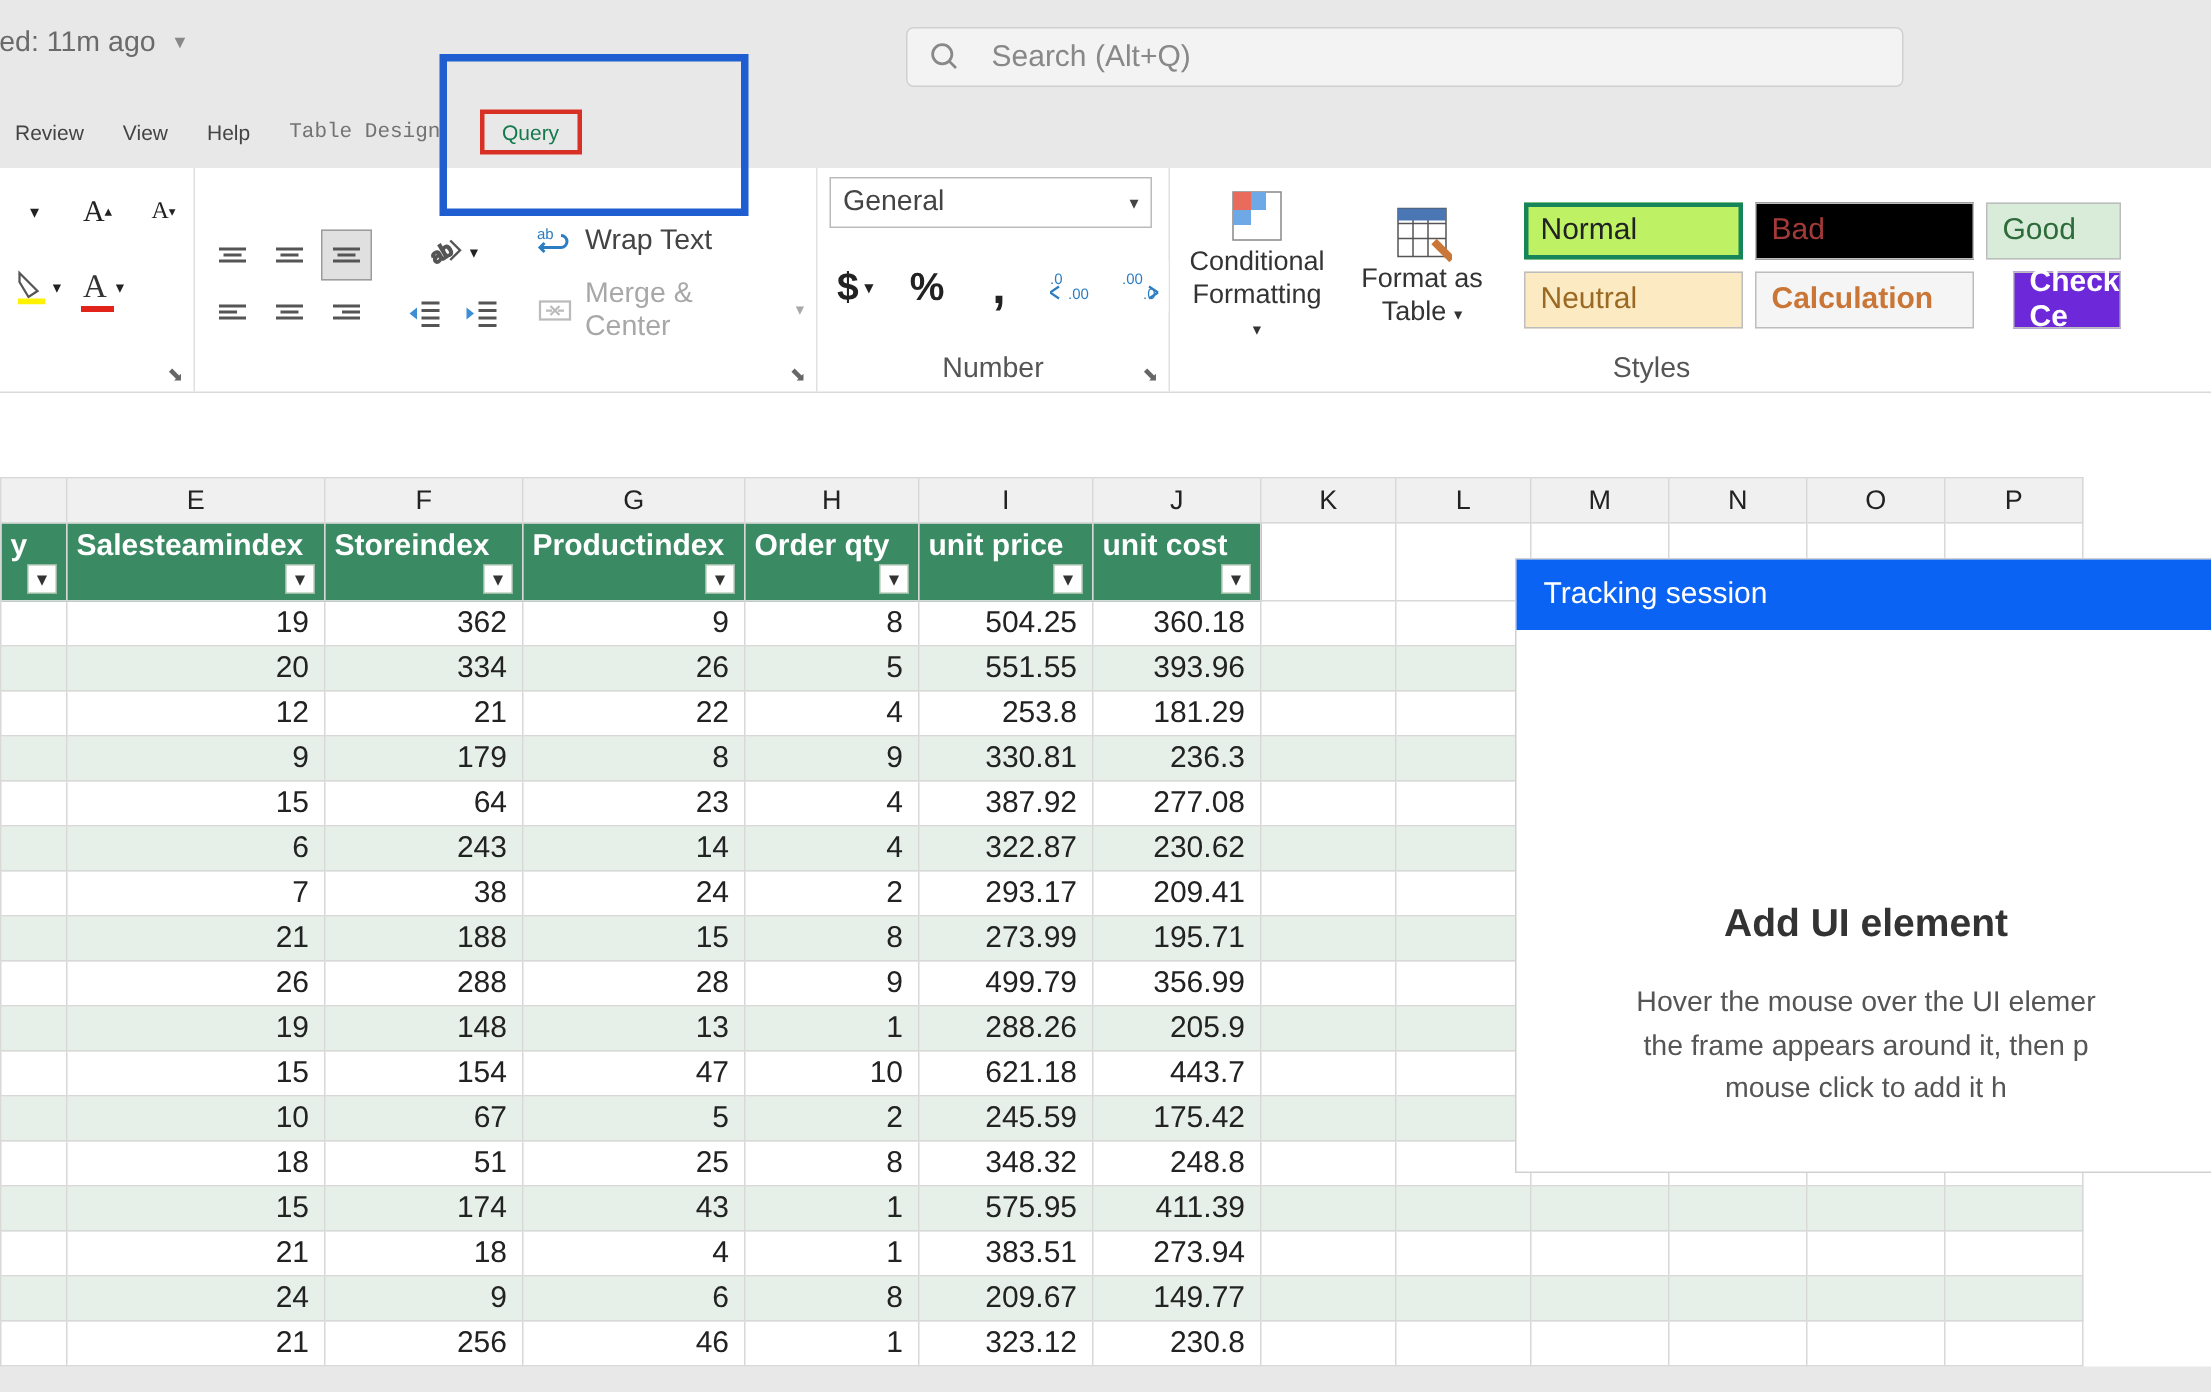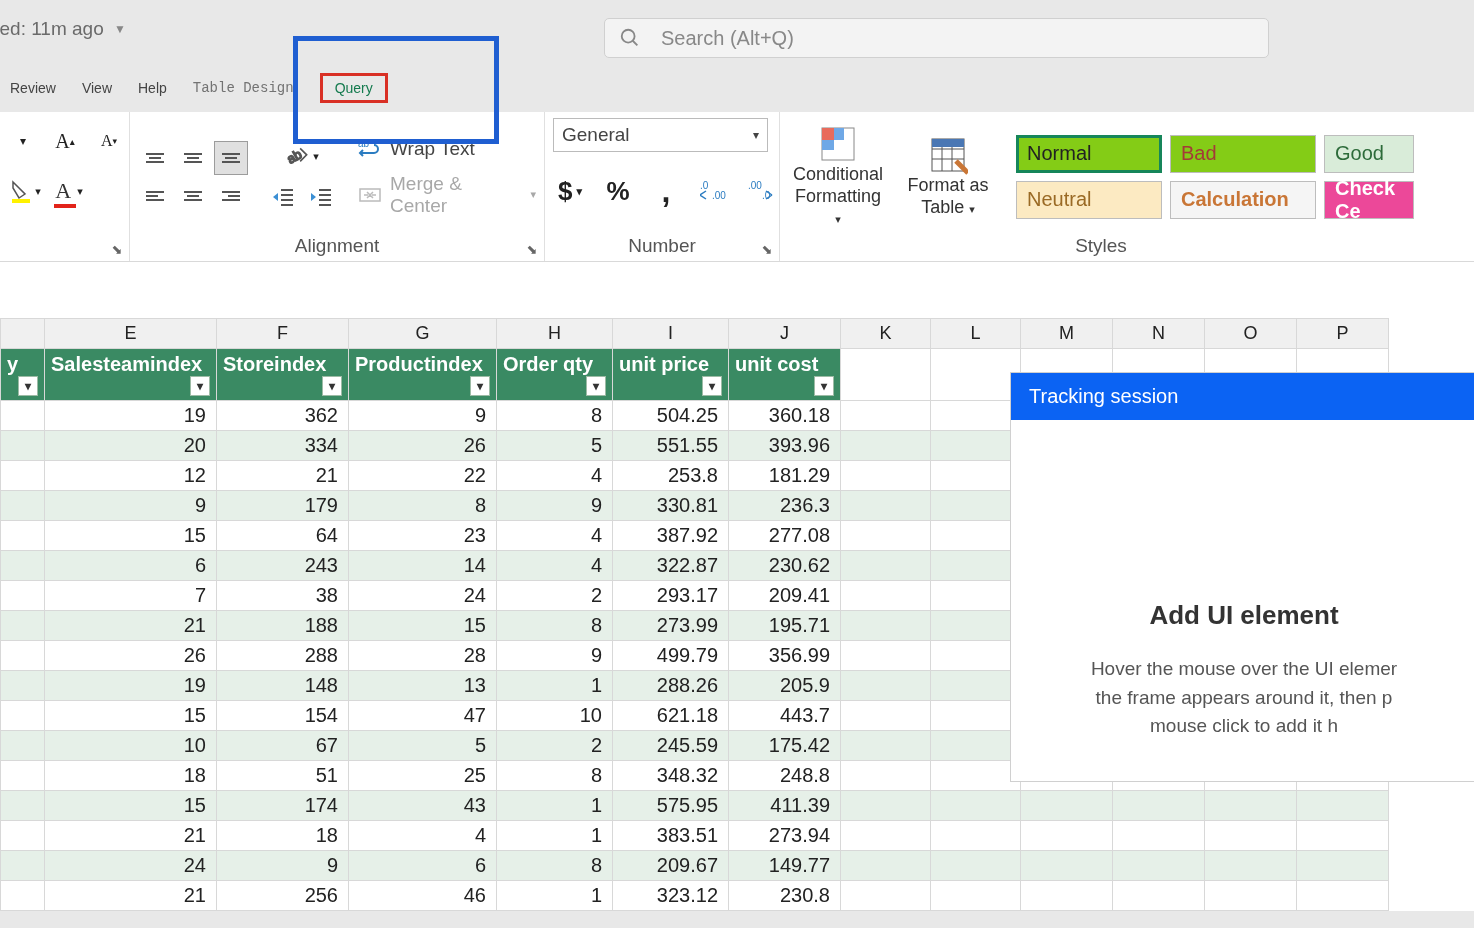--- a/index.html
+++ b/index.html
@@ -28,26 +28,26 @@
   .align-line span.s{ width:12px;}
   .indent { display:flex; gap:6px; flex-direction:column; margin-left:8px;}
   .wrap-merge { display:flex; flex-direction:column; gap:12px; margin-left:10px; font-size:19px; color:#444;}
   .wm-item { display:flex; align-items:center; gap:8px; cursor:pointer;}
   .wm-item.disabled{ color:#a8a8a8;justify-content:flex-end; }
   .numfmt { width: 215px; height: 34px; border: 1px solid #bbb; padding: 0 8px; display:flex; align-items:center; justify-content:space-between; font-size:19px; color:#444; cursor:pointer;}
   .numrow2 { display:flex; gap: 14px; margin-top:12px;}
   .bigbtn { display:flex; flex-direction:column; align-items:center; justify-content:center; width: 100px; font-size: 18px; color:#333; cursor:pointer; padding: 0 4px; text-align:center; line-height:1.2;}
   .styles-grid { display:grid; grid-template-columns: 146px 146px 90px; grid-template-rows: 38px 38px; gap: 8px; }
   .style-cell { border: 1px solid #bdbdbd; display:flex; align-items:center; padding: 0 10px; font-size: 20px; cursor:pointer;}
-  .style-cell.normal { background:#84cc16; border: 3px solid #16865a; padding: 0 8px;}
-  .style-cell.bad { background:#84cc16; color:#a43a38;}
+  .style-cell.normal { background:#bef264; border: 3px solid #16865a; padding: 0 8px;}
+  .style-cell.bad { background:#000000; color:#a43a38;}
   .style-cell.good { background:#d9ecd9; color:#2d6b3a;}
   .style-cell.neutral { background:#fceac2; color:#9a6a25;}
   .style-cell.calc { background:#f5f5f5; color:#c97636; font-weight:600;}
-  .style-cell.check { background:#ec4899; color:#fff; font-weight:600;}
+  .style-cell.check { background:#6d28d9; color:#fff; font-weight:600;margin-left:18px;}
   .empty-band { height: 56px; background:#fff; }
   .sheet { position:relative; background:#fff;}
   .table { border-collapse:collapse; table-layout:fixed;}
   .table th.colhdr, .table td { border: 1px solid #d8d8d8; }
   .table th.colhdr { background:#f0f0f0; height: 30px; font-weight: normal; font-size: 18px; color:#222;}
   .table .thdr { background:#3a8a63; color:#fff; font-size: 20px; font-weight:600; padding: 4px 6px; text-align:left;}
   .table .thdr .filter { float:right; width:20px; height:20px; background:#fff; border:1px solid #9cbba5; display:inline-flex; align-items:center; justify-content:center;}
   .table .thdr .filter::before{ content:'▾'; font-size:12px; color:#333;}
   .table td { text-align:right; padding: 2px 10px; font-size: 20px; height: 30px; color:#222;}
   .table .alt td { background:#e6f0e8;}
@@ -203,21 +203,20 @@
           <svg width="24" height="24" viewBox="0 0 24 24" fill="none" stroke="#bbb" stroke-width="1.5">
               <rect x="2" y="6" width="20" height="12"></rect>
               <path d="M6 12 h4 M14 12 h4" stroke="#bbb"></path>
               <path d="M9 9 l3 3 l-3 3 M15 9 l-3 3 l3 3"></path>
             </svg>
           <span>Merge &amp; Center</span>
           <span style="font-size:11px; margin-left:6px;">▾</span>
         </div>
       </div>
     </div>
-    <div class="rgroup-label">Alignment</div>
     <div class="dialog-launcher">⬊</div>
   </div>
 
   <div class="rgroup" style="width:235px;">
     <div class="rgroup-body" style="flex-direction:column; align-items:flex-start;">
       <div class="numfmt">
         <span>General</span>
         <span style="font-size:12px;">▾</span>
       </div>
       <div class="numrow2">

